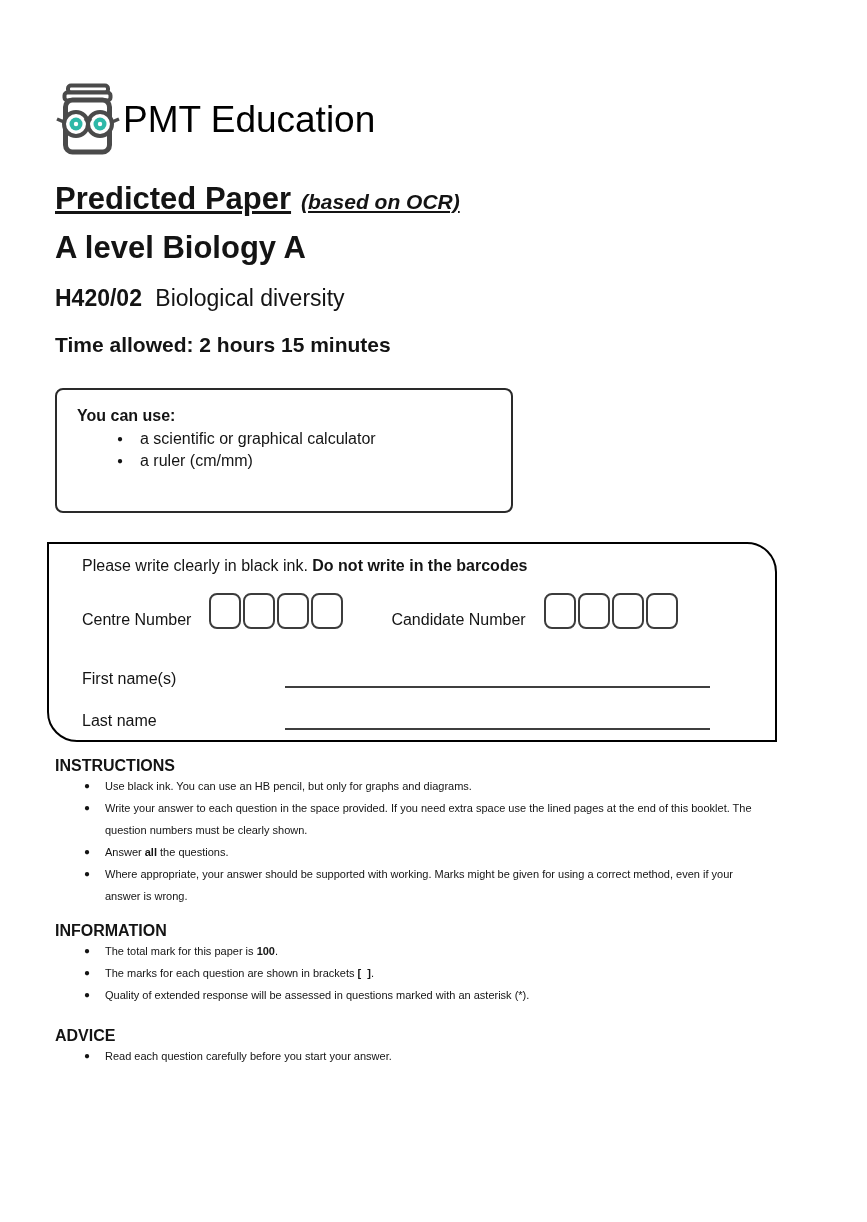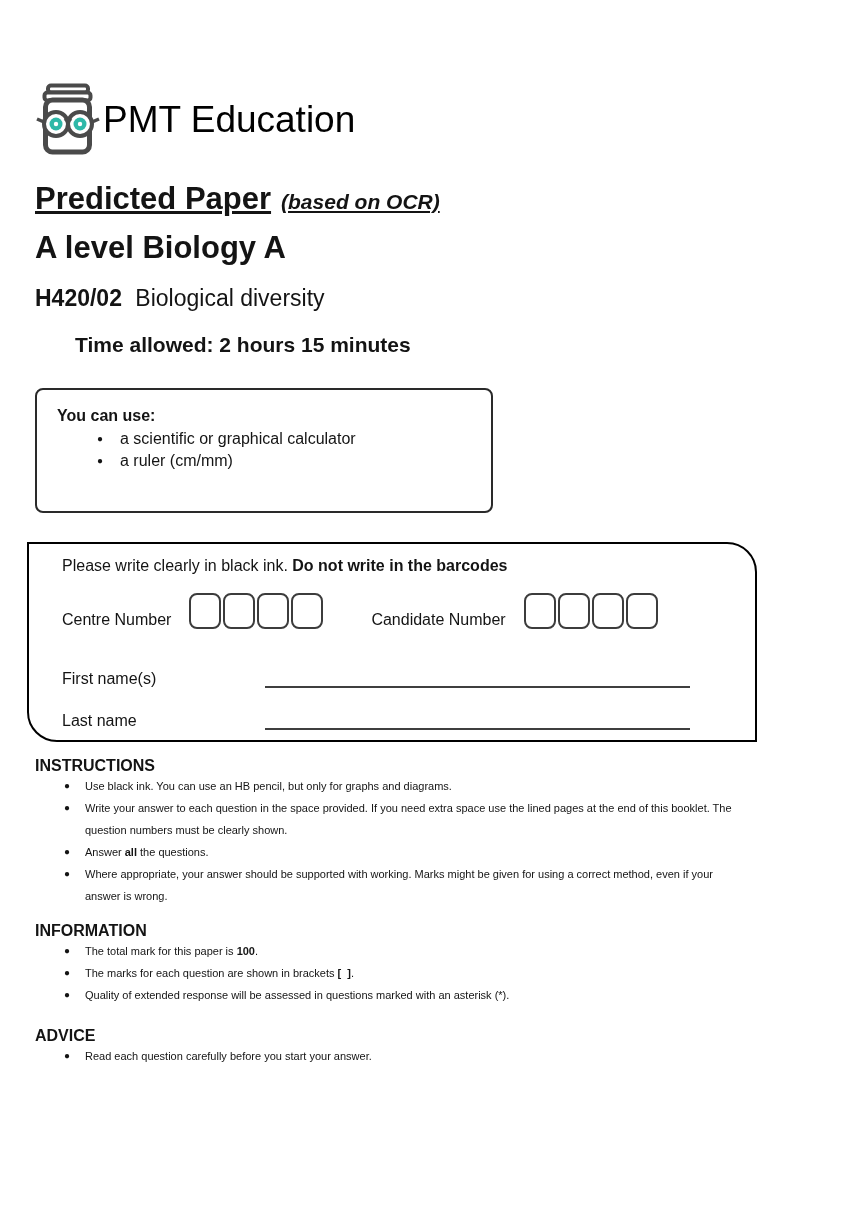--- a/index.html
+++ b/index.html
@@ -1,36 +1,36 @@
 <!DOCTYPE html>
 <html><head>
 <meta charset="utf-8">
 <style>
   * { margin:0; padding:0; box-sizing:border-box; }
   html,body { background:#fff; }
   .page {
     position:relative; width:867px; height:1222px; background:#ffffff;
     font-family:"Liberation Sans", sans-serif; color:#141414; overflow:hidden;
   }
-  .content { padding:83px 55px 0 35px; }
+  .content { padding:83px 55px 0 55px; }
 
   
   .brand-row { display:flex; align-items:center; height:74px; }
   .logo { width:66px; height:74px; flex:none; }
   .brand-name { font-size:37px; color:#000; margin-left:2px; }
 
   
   .title-row { margin-top:24px; display:flex; align-items:baseline;text-decoration:underline; }
   .main-title { font-size:31px; font-weight:bold; }
   .title-suffix { font-size:21px; font-weight:bold; font-style:italic; margin-left:10px; }
   .subtitle { margin-top:13px; font-size:31px; font-weight:bold; }
   .code-row { margin-top:19px; font-size:23px; }
   .paper-code { font-weight:bold; }
   .paper-name { margin-left:7px; }
-  .time-row { margin-top:21px; font-size:21px; font-weight:bold;margin-left:40px; }
+  .time-row { margin-top:21px; font-size:21px; font-weight:bold; }
 
   
   .use-box {
     margin-top:31px; width:458px; height:125px;
     border:2px solid #2a2a2a; border-radius:8px; padding:17px 20px 0 20px;
   }
   .use-heading { font-size:16px; font-weight:bold; }
   ul.bullet-list { list-style:none; }
   ul.bullet-list li { position:relative; font-size:16px; line-height:22px; }
   ul.bullet-list li::before {

